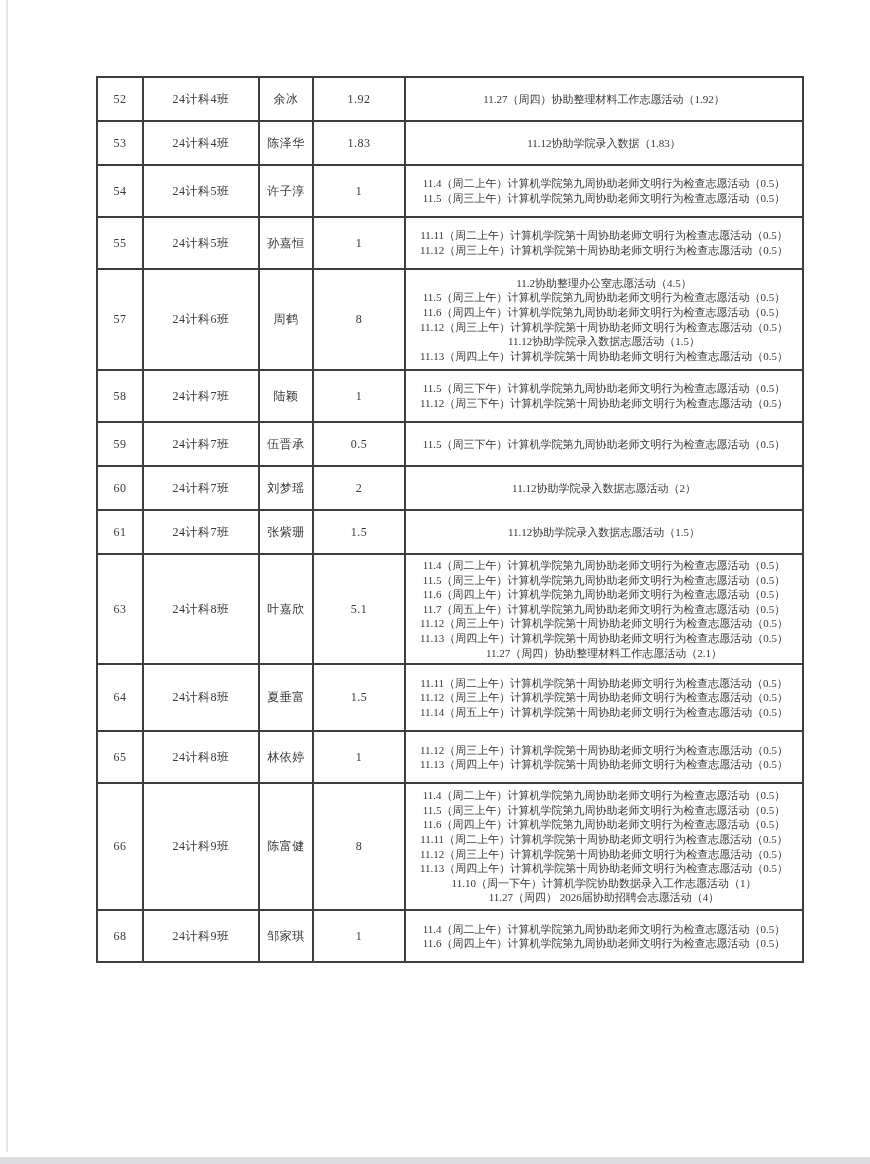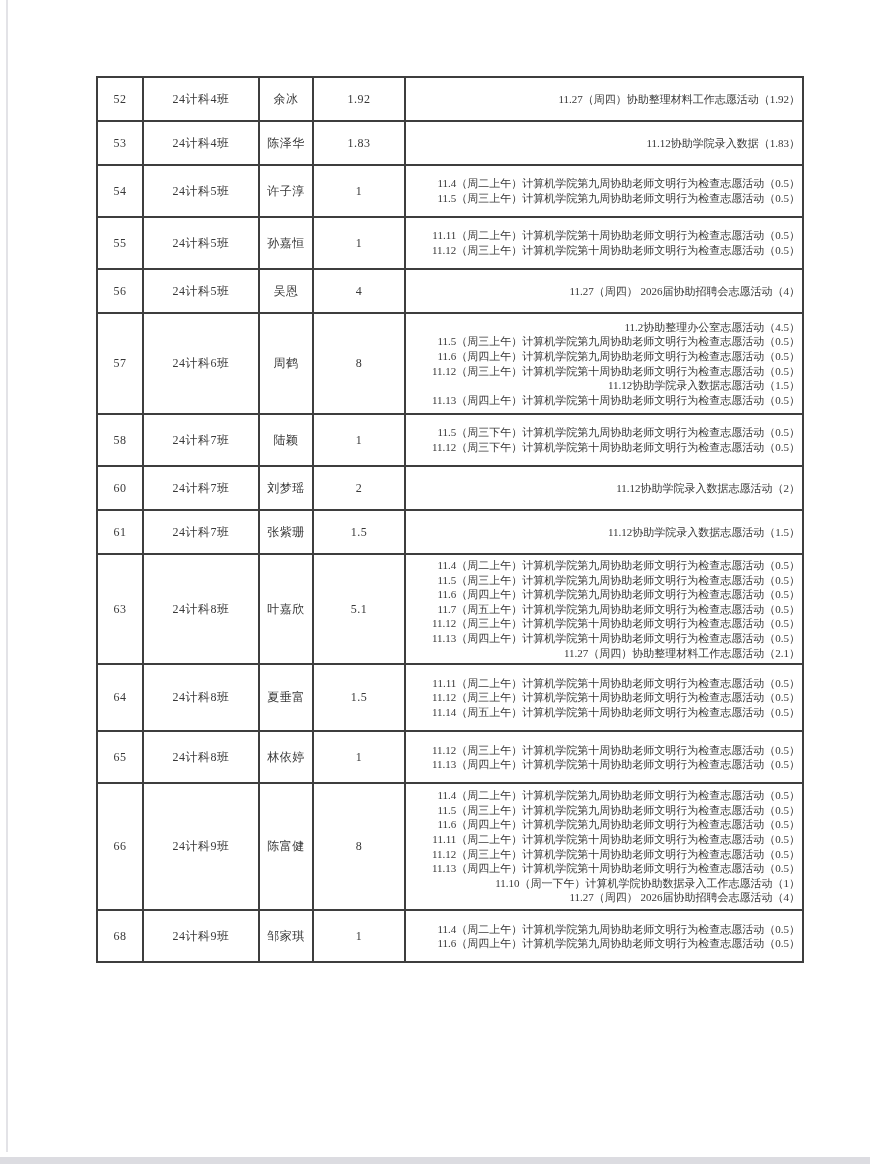--- a/index.html
+++ b/index.html
@@ -50,21 +50,20 @@
   .c-num, .c-class, .c-name, .c-hours {
     font-size: 12px;
     letter-spacing: 0.5px;
   }
   .c-acts {
     font-size: 11px;
   }
   .act-line {
     line-height: 14.6px;
     white-space: nowrap;
-    text-align: right;
   }
   
   tr.rh-1 { height: 44px; }
   tr.rh-2 { height: 52px; border-radius: 10px; }
   tr.rh-3 { height: 67px; }
   tr.rh-6 { height: 101px; }
   tr.rh-7 { height: 104px; }
   tr.rh-8 { height: 127px; }
 </style>
 </head>
@@ -114,29 +113,20 @@
         <tr class="rh-2">
           <td class="c-num">55</td>
           <td class="c-class">24计科5班</td>
           <td class="c-name">孙嘉恒</td>
           <td class="c-hours">1</td>
           <td class="c-acts">
             <div class="act-line">11.11（周二上午）计算机学院第十周协助老师文明行为检查志愿活动（0.5）</div>
             <div class="act-line">11.12（周三上午）计算机学院第十周协助老师文明行为检查志愿活动（0.5）</div>
           </td>
         </tr>
-        <tr class="rh-1">
-          <td class="c-num">56</td>
-          <td class="c-class">24计科5班</td>
-          <td class="c-name">吴恩</td>
-          <td class="c-hours">4</td>
-          <td class="c-acts">
-            <div class="act-line">11.27（周四） 2026届协助招聘会志愿活动（4）</div>
-          </td>
-        </tr>
         <tr class="rh-6">
           <td class="c-num">57</td>
           <td class="c-class">24计科6班</td>
           <td class="c-name">周鹤</td>
           <td class="c-hours">8</td>
           <td class="c-acts">
             <div class="act-line">11.2协助整理办公室志愿活动（4.5）</div>
             <div class="act-line">11.5（周三上午）计算机学院第九周协助老师文明行为检查志愿活动（0.5）</div>
             <div class="act-line">11.6（周四上午）计算机学院第九周协助老师文明行为检查志愿活动（0.5）</div>
             <div class="act-line">11.12（周三上午）计算机学院第十周协助老师文明行为检查志愿活动（0.5）</div>
@@ -148,20 +138,29 @@
           <td class="c-num">58</td>
           <td class="c-class">24计科7班</td>
           <td class="c-name">陆颖</td>
           <td class="c-hours">1</td>
           <td class="c-acts">
             <div class="act-line">11.5（周三下午）计算机学院第九周协助老师文明行为检查志愿活动（0.5）</div>
             <div class="act-line">11.12（周三下午）计算机学院第十周协助老师文明行为检查志愿活动（0.5）</div>
           </td>
         </tr>
         <tr class="rh-1">
+          <td class="c-num">59</td>
+          <td class="c-class">24计科7班</td>
+          <td class="c-name">伍晋承</td>
+          <td class="c-hours">0.5</td>
+          <td class="c-acts">
+            <div class="act-line">11.5（周三下午）计算机学院第九周协助老师文明行为检查志愿活动（0.5）</div>
+          </td>
+        </tr>
+        <tr class="rh-1">
           <td class="c-num">60</td>
           <td class="c-class">24计科7班</td>
           <td class="c-name">刘梦瑶</td>
           <td class="c-hours">2</td>
           <td class="c-acts">
             <div class="act-line">11.12协助学院录入数据志愿活动（2）</div>
           </td>
         </tr>
         <tr class="rh-1">
           <td class="c-num">61</td>

